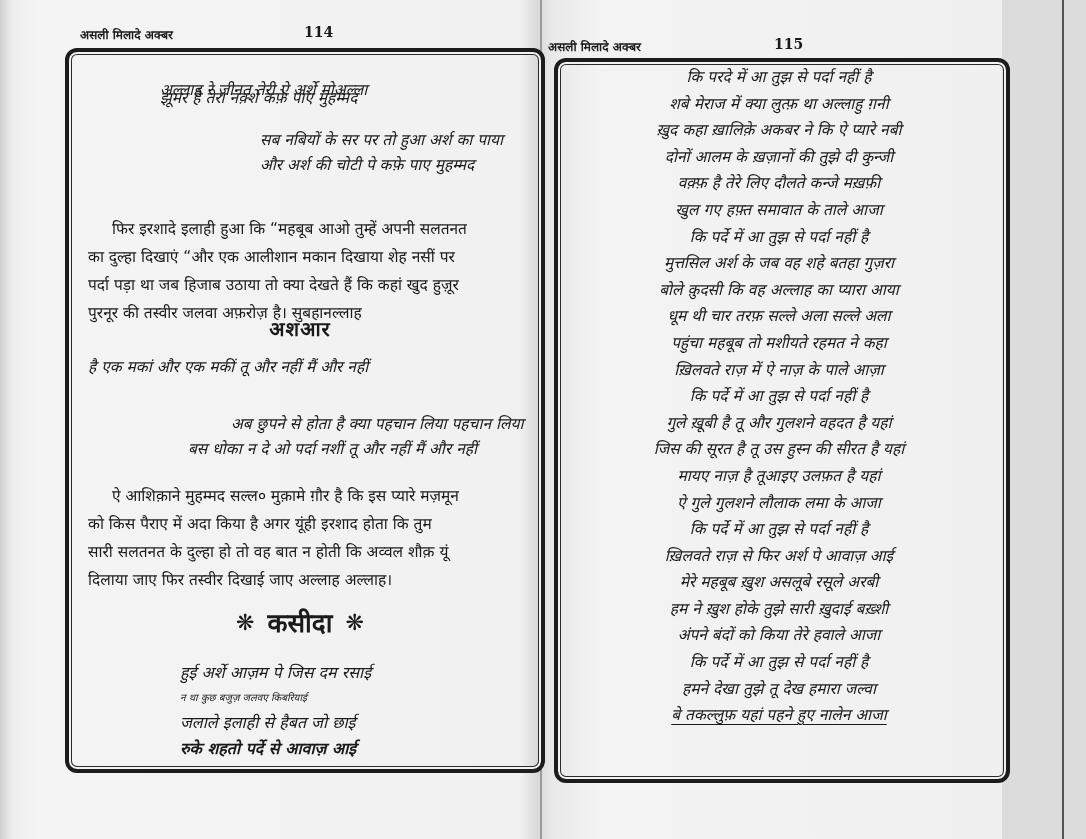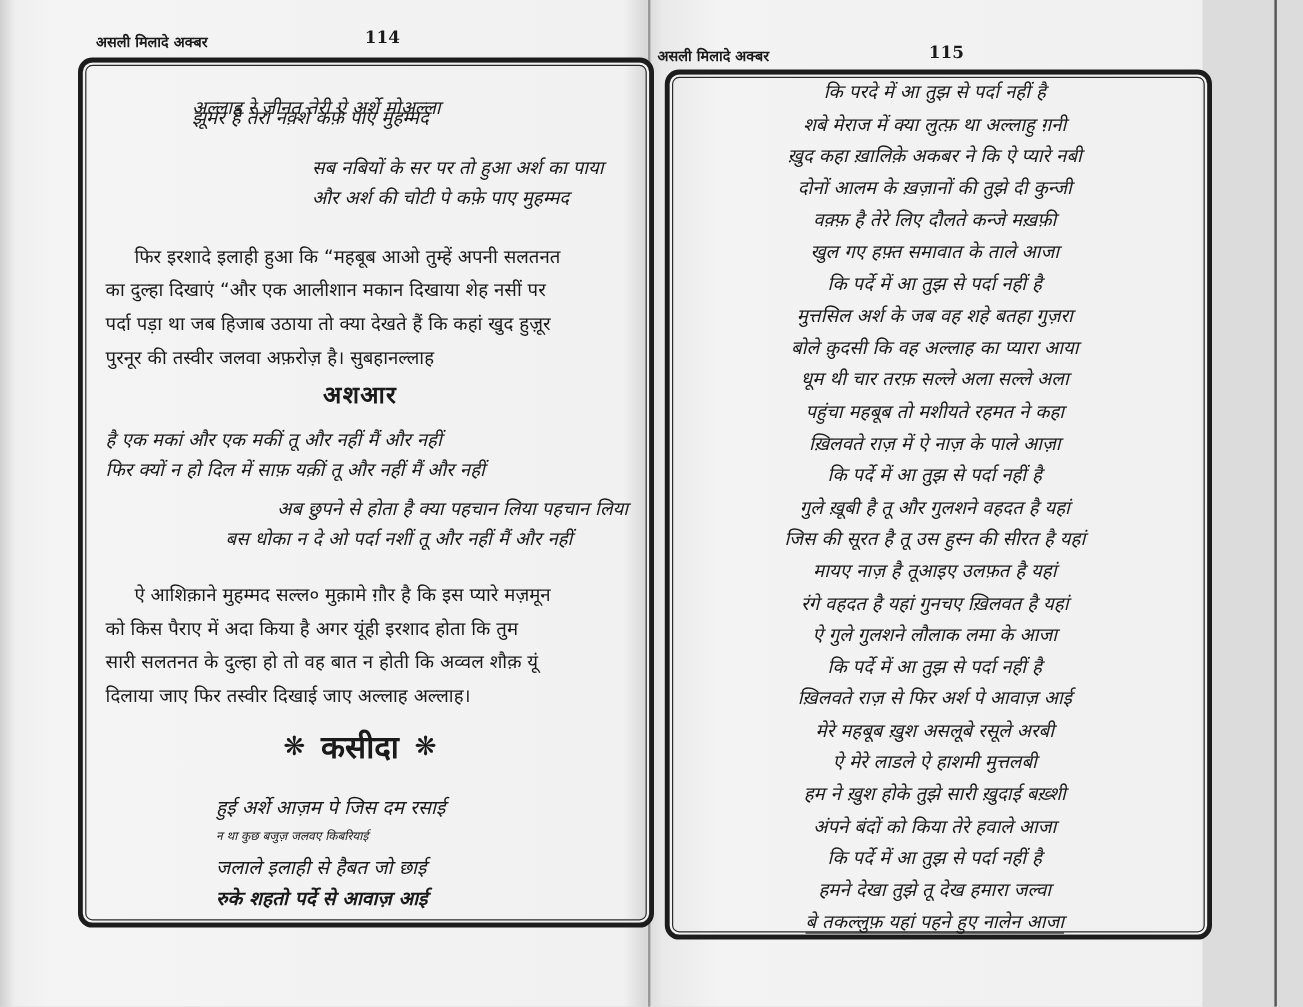--- a/index.html
+++ b/index.html
@@ -95,30 +95,29 @@
       <span class="page-num">114</span>
     </div>
     <div class="frame"></div>
 
     <div class="verse abs" style="left:100px; top:78px;">अल्लाह रे ज़ीनत तेरी ऐ अर्शे मोअल्ला</div>
     <div class="verse abs" style="left:100px; top:86px;">झूमर है तेरा नक़्शे कफ़े पाए मुहम्मद</div>
     <div class="verse abs" style="left:200px; top:128px;">सब नबियों के सर पर तो  हुआ अर्श का पाया</div>
     <div class="verse abs" style="left:200px; top:153px;">और अर्श की चोटी पे कफ़े पाए मुहम्मद</div>
 
     <div class="abs" style="left:28px; top:200px; width:440px;">
-      <div class="para" style="padding-left:24px;">फिर इरशादे इलाही हुआ कि “महबूब आओ तुम्हें अपनी सलतनत</div>
+      <div class="para" style="padding-left:24px;margin-top:15px;">फिर इरशादे इलाही हुआ कि “महबूब आओ तुम्हें अपनी सलतनत</div>
       <div class="para">का दुल्हा दिखाएं “और एक आलीशान मकान दिखाया शेह नसीं पर</div>
       <div class="para">पर्दा पड़ा था जब हिजाब उठाया तो क्या देखते हैं कि कहां खुद हुज़ूर</div>
       <div class="para">पुरनूर की तस्वीर जलवा अफ़रोज़ है। सुबहानल्लाह</div>
     </div>
 
     <div class="heading-ashaar">अशआर</div>
 
     <div class="verse abs" style="left:28px; top:355px;">है एक मकां और एक मकीं तू और नहीं मैं और नहीं</div>
-    <div class="verse abs" style="left:28px; top:380px;">फिर क्यों न हो दिल में साफ़ यक़ीं तू  और नहीं मैं और नहीं</div>
     <div class="verse abs" style="left:128px; top:412px;margin-left:43px;">अब छुपने से होता है क्या पहचान लिया पहचान लिया</div>
     <div class="verse abs" style="left:128px; top:437px;">बस धोका न दे ओ पर्दा नशीं तू और नहीं मैं और नहीं</div>
 
     <div class="abs" style="left:28px; top:482px; width:440px;">
       <div class="para" style="padding-left:24px;">ऐ आशिक़ाने मुहम्मद सल्ल० मुक़ामे ग़ौर है कि इस प्यारे मज़मून</div>
       <div class="para">को किस पैराए में अदा किया है अगर यूंही इरशाद होता कि तुम</div>
       <div class="para">सारी सलतनत के दुल्हा हो तो वह बात न होती कि अव्वल शौक़ यूं</div>
       <div class="para">दिलाया जाए फिर तस्वीर दिखाई जाए अल्लाह अल्लाह।</div>
     </div>
 
@@ -151,26 +150,24 @@
       <div class="verse">कि पर्दे में आ  तुझ से  पर्दा  नहीं है</div>
       <div class="verse">मुत्तसिल अर्श के जब वह शहे बतहा गुज़रा</div>
       <div class="verse">बोले क़ुदसी कि वह अल्लाह का प्यारा आया</div>
       <div class="verse">धूम थी चार तरफ़  सल्ले  अला सल्ले अला</div>
       <div class="verse">पहुंचा महबूब तो मशीयते  रहमत ने कहा</div>
       <div class="verse">ख़िलवते राज़ में ऐ  नाज़ के  पाले आज़ा</div>
       <div class="verse">कि पर्दे में आ  तुझ  से  पर्दा नहीं है</div>
       <div class="verse">गुले ख़ूबी  है तू और गुलशने वहदत है यहां</div>
       <div class="verse">जिस की सूरत है तू उस हुस्न की सीरत है यहां</div>
       <div class="verse">मायए नाज़  है तूआइए उलफ़त है यहां</div>
-      <div class="verse">रंगे वहदत है यहां गुनचए  ख़िलवत है यहां</div>
       <div class="verse">ऐ गुले गुलशने लौलाक  लमा के आजा</div>
       <div class="verse">कि पर्दे में आ तुझ  से  पर्दा नहीं है</div>
       <div class="verse">ख़िलवते राज़ से फिर अर्श पे आवाज़ आई</div>
       <div class="verse">मेरे महबूब  ख़ुश  असलूबे  रसूले अरबी</div>
-      <div class="verse">ऐ मेरे  लाडले ऐ  हाशमी  मुत्तलबी</div>
       <div class="verse">हम ने ख़ुश होके तुझे  सारी  ख़ुदाई बख़्शी</div>
       <div class="verse">अंपने बंदों को किया तेरे हवाले आजा</div>
       <div class="verse">कि पर्दे में आ  तुझ से  पर्दा नहीं  है</div>
       <div class="verse">हमने देखा तुझे तू देख  हमारा जल्वा</div>
       <div class="verse"><span class="last-line">बे तकल्लुफ़ यहां पहने हुए नालेन आजा</span></div>
     </div>
   </div>
 </div>
 
 </body></html>

